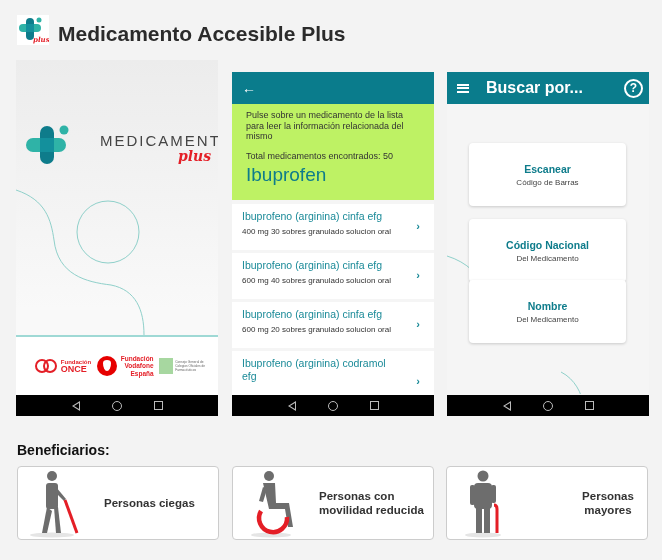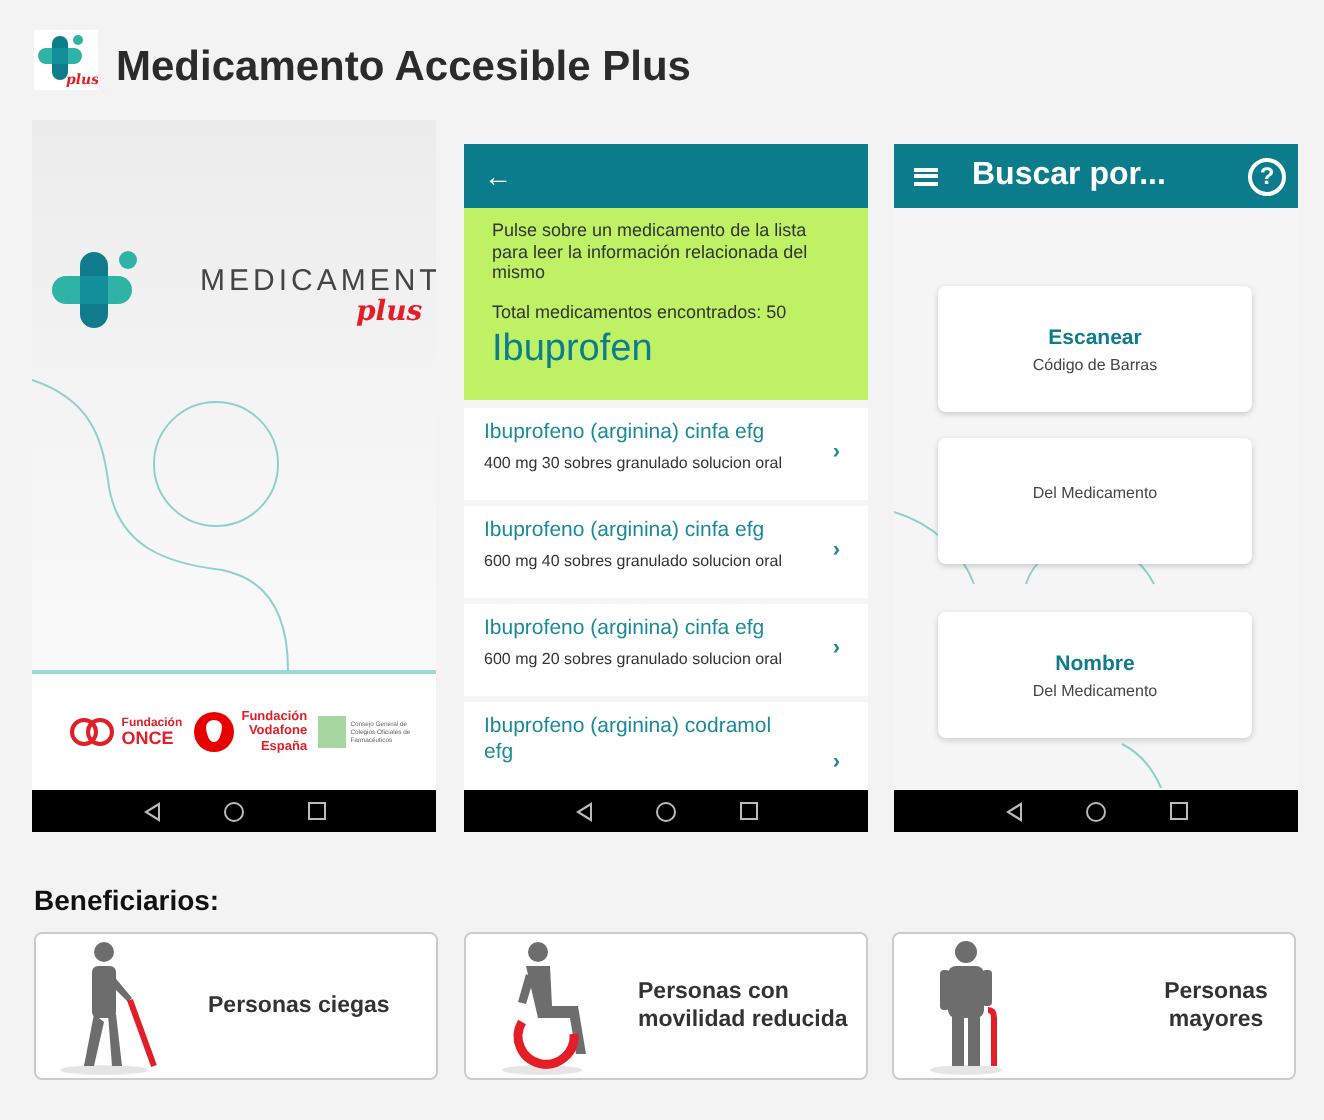--- a/index.html
+++ b/index.html
@@ -187,23 +187,24 @@
   <svg class="search-curves" width="202" height="290">
     <path d="M0 152 C 20 158, 34 172, 40 188" stroke="#8fd0ca" stroke-width="1" fill="none"></path>
     <path d="M66 188 C 70 175, 80 170, 95 168 C 115 168, 125 178, 130 188" stroke="#8fd0ca" stroke-width="1" fill="none"></path>
     <path d="M114 268 C 128 275, 135 290, 136 300" stroke="#8fd0ca" stroke-width="1" fill="none"></path>
   </svg>
   <div class="search-card" style="top:71px;">
     <div class="card-title">Escanear</div>
     <div class="card-sub">Código de Barras</div>
   </div>
   <div class="search-card" style="top:147px;">
+    <div class="card-title">Código Nacional</div>
     <div class="card-sub">Del Medicamento</div>
   </div>
-  <div class="search-card" style="top:234px;">
+  <div class="search-card" style="top:208px;">
     <div class="card-title">Nombre</div>
     <div class="card-sub">Del Medicamento</div>
   </div>
   <div class="navbar">
     <div class="nav-back"></div>
     <div class="nav-home"></div>
     <div class="nav-recent"></div>
   </div>
 </div>
 

